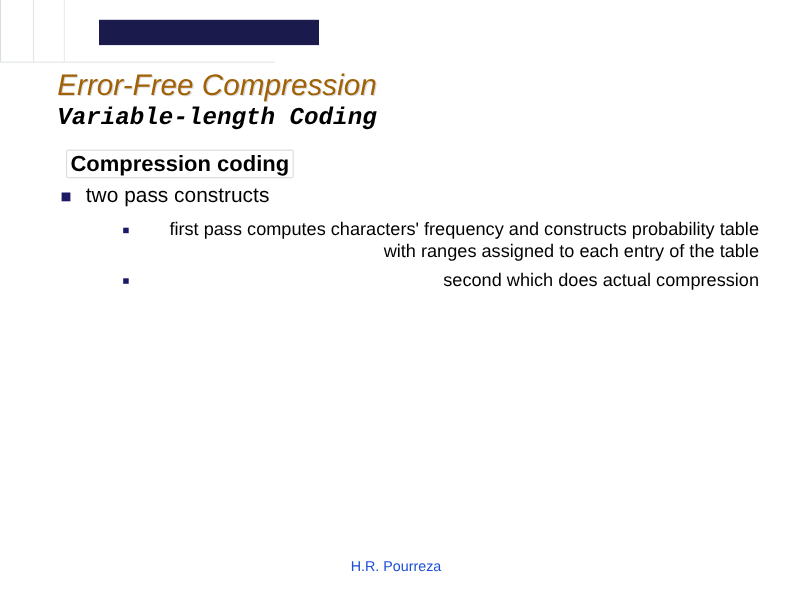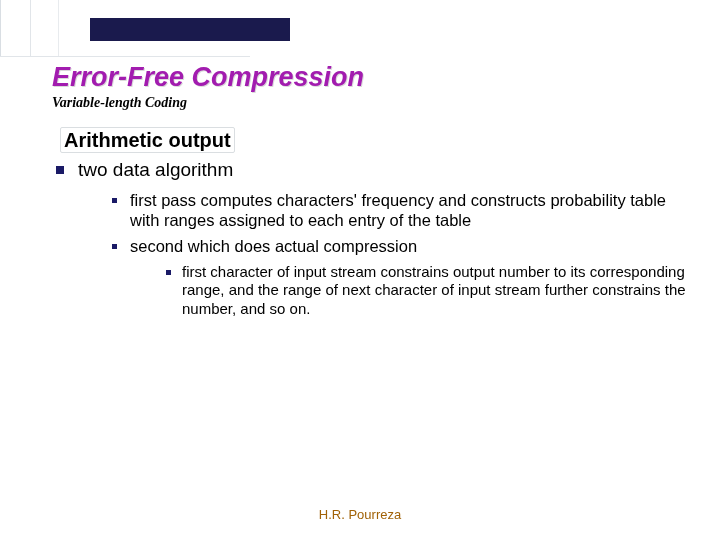--- a/index.html
+++ b/index.html
@@ -33,31 +33,31 @@
 
   .content {
     position: absolute;
     top: 62px;
     left: 52px;
     right: 30px;
   }
   .title {
     font-family: Verdana, Geneva, sans-serif;
     font-style: italic;
-    font-weight: bold;
+    font-weight: normal;
     font-size: 27px;
-    color: #a21caf;
+    color: #a16207;
     text-shadow: 1px 1px 0 rgba(0,0,0,0.15);
     letter-spacing: 0px;
   }
   .subtitle {
-    font-family: Liberation Serif, serif;
+    font-family: Liberation Mono, monospace;
     font-style: italic;
     font-weight: bold;
-    font-size: 14px;
+    font-size: 22px;
     color: #000;
     margin-top: 2px;
   }
   .section-heading {
     font-weight: bold;
     font-size: 20px;
     color: #000;
     margin-top: 18px;
     margin-left: 12px;
     position: relative;
@@ -101,20 +101,21 @@
     margin-top: 8px;
     margin-left: 30px;
   }
   ul.sub > li {
     position: relative;
     padding-left: 22px;
     font-size: 16.5px;
     color: #000;
     line-height: 1.25;
     margin-bottom: 5px;
+    text-align: right;
   }
   ul.sub > li::before {
     content: "";
     position: absolute;
     left: 4px;
     top: 8px;
     width: 5px;
     height: 5px;
     background: #1a1a66;
   }
@@ -140,48 +141,45 @@
     height: 5px;
     background: #1a1a66;
   }
   .footer {
     position: absolute;
     bottom: 18px;
     left: 0;
     width: 100%;
     text-align: center;
     font-size: 13px;
-    color: #a16207;
+    color: #1d4ed8;
   }
 </style>
 </head>
 <body>
 
 <div class="corner-deco">
   <div class="deco-dark"></div>
   <div class="deco-line1"></div>
   <div class="deco-line2"></div>
   <div class="deco-line3"></div>
   <div class="deco-hline"></div>
 </div>
 
 <div class="content">
   <div class="title">Error-Free Compression</div>
   <div class="subtitle">Variable-length Coding</div>
-  <div class="section-heading">Arithmetic output</div>
+  <div class="section-heading">Compression coding</div>
 
   <ul class="top">
     <li>
-      <span>two data algorithm</span>
+      <span>two pass constructs</span>
       <ul class="sub">
         <li>first pass computes characters' frequency and constructs probability table with ranges assigned to each entry of the table</li>
         <li>
           <span>second which does actual compression</span>
-          <ul class="subsub">
-            <li>first character of input stream constrains output number to its corresponding range, and the range of next character of input stream further constrains the number, and so on.</li>
-          </ul>
         </li>
       </ul>
     </li>
   </ul>
 </div>
 
 <div class="footer">H.R. Pourreza</div>
 
 </body></html>

